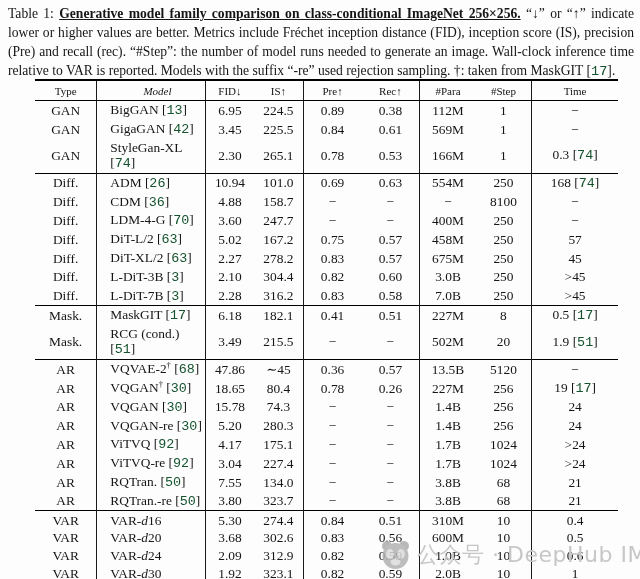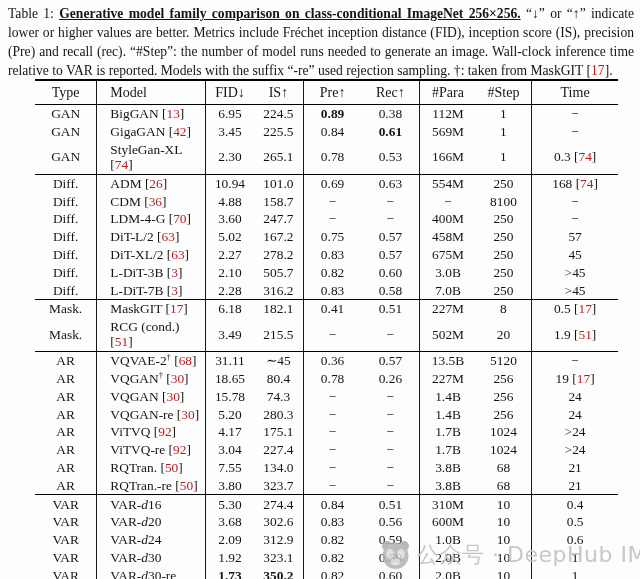--- a/index.html
+++ b/index.html
@@ -6,38 +6,38 @@
   body{
     width:640px;height:579px;position:relative;overflow:hidden;
     background:#fdfdfd;color:#151515;
     font-family:"Liberation Serif","DejaVu Serif",serif;
   }
   .caption{
     position:absolute;left:8px;top:5px;width:626px;
     font-size:13.6px;line-height:18.9px;text-align:justify;
   }
   .caption b{font-weight:bold;text-decoration:underline;}
-  .cite{color:#b91c1c;}
+  .cite{color:#14532d;font-family:Liberation Mono, monospace;}
   .tablewrap{position:absolute;left:35px;top:79px;width:583px;}
   table{
     width:100%;border-collapse:collapse;table-layout:fixed;
     font-size:13.4px;
   }
   thead th{
-    font-weight:normal;font-size:14px;
+    font-weight:normal;font-size:11px;
     border-top:2.4px solid #000;border-bottom:1.3px solid #000;
     padding:4px 0 3px 0;text-align:center;
   }
-  thead th.al{text-align:left;padding-left:13px;}
+  thead th.al{text-align:center;padding-left:13px;font-style:italic;}
   td{padding:1.3px 0;line-height:15.2px;text-align:center;vertical-align:middle;}
   td.al{text-align:left;padding-left:13px;margin-top:24px;}
   .sep{border-right:1px solid #1a1a1a;}
   tbody.sec tr:first-child td{border-top:1.1px solid #000;}
   tbody:last-of-type tr:last-child td{border-bottom:2.4px solid #000;}
-  td b{font-weight:bold;text-align:center;}
+  td b{font-weight:normal;text-align:center;}
   sup{font-size:8.5px;line-height:0;}
   i{font-style:italic;}
   .watermark{
     position:absolute;left:379px;top:539px;z-index:5;
     display:flex;align-items:center;gap:5px;white-space:nowrap;
     font-family:"DejaVu Sans","Liberation Sans",sans-serif;
     font-size:22px;color:#c7c7c7;letter-spacing:0.5px;
   }
   .wicon{flex:0 0 auto;opacity:.85;}
 </style>
@@ -162,21 +162,21 @@
           <td><span>0.83</span></td>
           <td class="sep"><span>0.57</span></td>
           <td><span>675M</span></td>
           <td class="sep"><span>250</span></td>
           <td><span>45</span></td>
         </tr>
         <tr>
           <td class="sep"><span>Diff.</span></td>
           <td class="sep al"><span>L-DiT-3B</span> [<span class="cite">3</span>]</td>
           <td><span>2.10</span></td>
-          <td class="sep"><span>505.7</span></td>
+          <td class="sep"><span>304.4</span></td>
           <td><span>0.82</span></td>
           <td class="sep"><span>0.60</span></td>
           <td><span>3.0B</span></td>
           <td class="sep"><span>250</span></td>
           <td><span>&gt;45</span></td>
         </tr>
         <tr>
           <td class="sep"><span>Diff.</span></td>
           <td class="sep al"><span>L-DiT-7B</span> [<span class="cite">3</span>]</td>
           <td><span>2.28</span></td>
@@ -209,21 +209,21 @@
           <td class="sep"><span>−</span></td>
           <td><span>502M</span></td>
           <td class="sep"><span>20</span></td>
           <td><span>1.9</span> [<span class="cite">51</span>]</td>
         </tr>
       </tbody>
       <tbody class="sec">
         <tr>
           <td class="sep"><span>AR</span></td>
           <td class="sep al"><span>VQVAE-2</span><sup>†</sup> [<span class="cite">68</span>]</td>
-          <td><span>31.11</span></td>
+          <td><span>47.86</span></td>
           <td class="sep"><span>∼45</span></td>
           <td><span>0.36</span></td>
           <td class="sep"><span>0.57</span></td>
           <td><span>13.5B</span></td>
           <td class="sep"><span>5120</span></td>
           <td><span>−</span></td>
         </tr>
         <tr>
           <td class="sep"><span>AR</span></td>
           <td class="sep al"><span>VQGAN</span><sup>†</sup> [<span class="cite">30</span>]</td>

